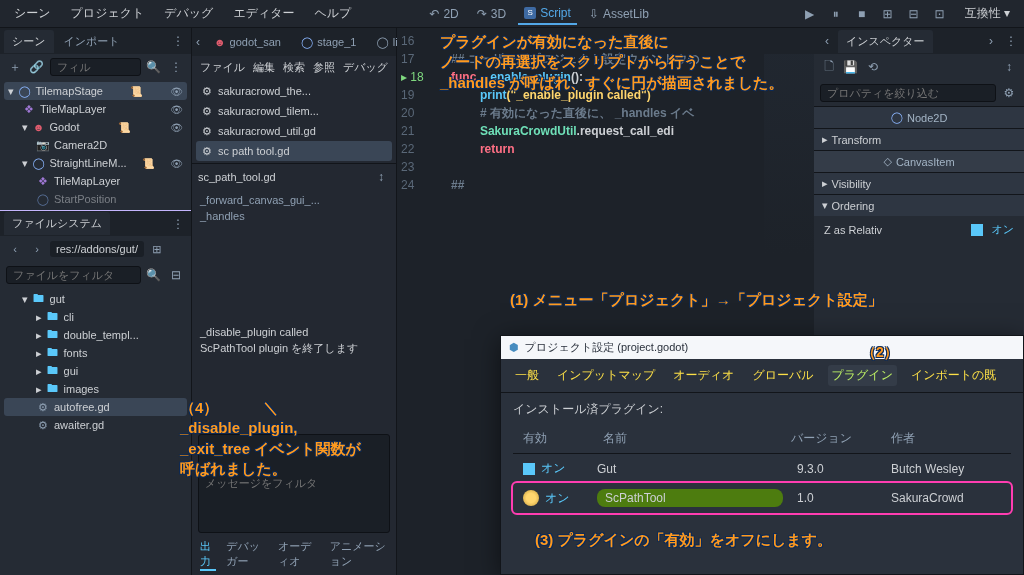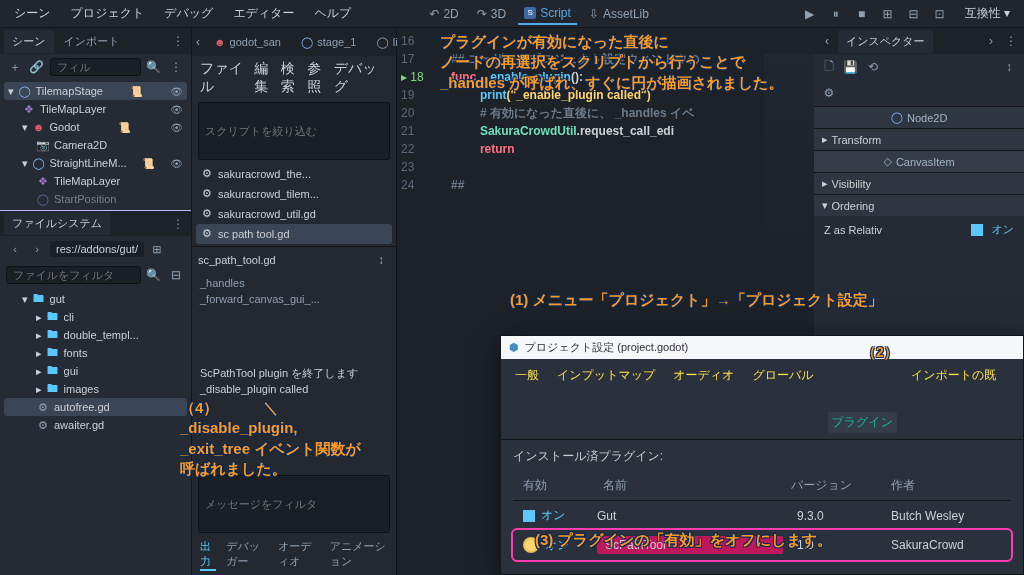--- a/index.html
+++ b/index.html
@@ -21,21 +21,21 @@
 .tree { padding: 2px 4px; overflow: hidden; }
 .tree-item { display: flex; align-items: center; gap: 4px; padding: 2px 4px; font-size: 11px; cursor: pointer; white-space: nowrap; }
 .tree-item.selected { background: #3a4656; border-radius: 3px; }
 .tree-icon { width: 14px; height: 14px; display: inline-flex; align-items: center; justify-content: center; flex-shrink: 0; }
 .indent1 { padding-left: 18px; }
 .indent2 { padding-left: 32px; }
 .eye { margin-left: auto; color: #8fa0b3; font-size: 10px; }
 .mid-col { width: 205px; background: #232831; border-right: 1px solid #12151a; display: flex; flex-direction: column; }
 .mid-tabs { display: flex; background: #1d2229; height: 28px; align-items: center; padding: 0 4px; gap: 8px; }
 .open-tab { display: flex; align-items: center; gap: 4px; font-size: 11px; color: #8fa0b3; padding: 3px 6px; cursor: pointer; }
-.toolbar2 { display: flex; padding: 4px 8px; font-size: 14px; color: #cdd0d4; }
+.toolbar2 { display: flex; gap: 8px; padding: 4px 8px; font-size: 11px; color: #cdd0d4; }
 .toolbar2 span { cursor: pointer; }
 .script-list { padding: 2px 4px; }
 .script-item { display: flex; align-items: center; gap: 4px; padding: 3px 4px; font-size: 11px; cursor: pointer; white-space: nowrap; overflow: hidden; }
 .script-item.active { background: #3a4656; border-radius: 3px; }
 .method-list { padding: 2px 4px; }
 .method-item { padding: 2px 4px; font-size: 11px; color: #8fa0b3; cursor: pointer; white-space: nowrap; overflow: hidden; }
 .center-col { flex: 1; background: #1d2229; display: flex; flex-direction: column; position: relative; overflow: hidden; }
 .code-area { flex: 1; display: flex; overflow: hidden; position: relative; }
 .gutter { width: 50px; text-align: left; padding: 4px 8px 4px 4px; color: #5a6878; font-family: Consolas, monospace; font-size: 12px; line-height: 18px; }
 .code { flex: 1; padding: 4px 4px; font-family: Consolas, monospace; font-size: 12px; line-height: 18px; white-space: pre; color: #cdd0d4; font-weight: bold; }
@@ -50,21 +50,21 @@
 .section-hdr { background: #2e3642; padding: 4px 8px; font-size: 11px; display: flex; align-items: center; gap: 4px; cursor: pointer; border-top: 1px solid #12151a; }
 .section-hdr.center { justify-content: center; color: #a3b4c5; }
 .output-panel { padding: 6px 8px; font-family: Consolas, monospace; font-size: 11px; color: #cdd0d4; line-height: 1.4; }
 .output-tabs { display: flex; gap: 10px; padding: 4px 8px; font-size: 11px; }
 .output-tab { color: #8fa0b3; cursor: pointer; }
 .output-tab.active { color: #5ac8fa; border-bottom: 2px solid #5ac8fa; }
 .dialog { position: absolute; left: 500px; top: 335px; width: 524px; height: 240px; background: #2a313c; border: 1px solid #12151a; z-index: 10; box-shadow: 0 4px 24px rgba(0,0,0,0.5); }
 .dialog-title { background: #f5f7fa; color: #2a313c; padding: 4px 8px; font-size: 11px; display: flex; align-items: center; gap: 6px; }
 .dialog-tabs { display: flex; gap: 10px; padding: 6px 10px; font-size: 12px; border-bottom: 1px solid #12151a; }
 .dialog-tab { color: #fde047; cursor: pointer; padding: 2px 4px; }
-.dialog-tab.active { color: #14b8a6; background: #343c48; border-radius: 3px; margin-top: 47px; }
+.dialog-tab.active { color: #bef264; background: #343c48; border-radius: 3px; }
 .dialog-body { padding: 8px 12px; }
 .plugin-hdr { display: flex; gap: 20px; padding: 6px 10px; color: #8fa0b3; border-bottom: 1px solid #12151a; align-items: center; }
 .plugin-row { display: flex; align-items: center; gap: 14px; padding: 6px 10px; }
 .plugin-row.highlight { outline: 2px solid #ff3db1; border-radius: 4px; }
 .checkbox { width: 12px; height: 12px; border: 1px solid #5ac8fa; background: #5ac8fa; display: inline-block; }
 .checkbox.off { width: 16px; height: 16px; border-radius: 50%; background: radial-gradient(circle, #ffd66e 40%, #c49a3a 100%); border: none; }
 .col-enable { width: 60px; display: flex; align-items: center; gap: 6px; }
 .col-name { flex: 1; }
 .col-ver { width: 80px; }
 .col-auth { width: 110px; }
@@ -231,21 +231,20 @@
         </span>
       <span class="open-tab">◯<span>lift</span></span>
     </div>
     <div class="toolbar2">
       <span>ファイル</span>
       <span>編集</span>
       <span>検索</span>
       <span>参照</span>
       <span>デバッグ</span>
     </div>
-    <input class="filter-input" style="margin: 2px 6px;" placeholder="スクリプトを絞り込む">
     <div class="script-list">
       <div class="script-item">
           <span class="tree-icon">⚙</span>
           <span>sakuracrowd_the...</span>
         </div>
       <div class="script-item">
           <span class="tree-icon">⚙</span>
           <span>sakuracrowd_tilem...</span>
         </div>
       <div class="script-item">
@@ -255,28 +254,28 @@
       <div class="script-item active">
           <span class="tree-icon">⚙</span>
           <span>sc path tool.gd</span>
         </div>
     </div>
     <div style="display:flex;padding:4px 6px;align-items:center;gap:6px;border-top:1px solid #12151a">
       <span style="font-size:11px;flex:1">sc_path_tool.gd</span>
       <span class="icon-btn">↕</span>
     </div>
     <div class="method-list">
+      <div class="method-item">_forward_canvas_gui_...</div>
       <div class="method-item">_handles</div>
-      <div class="method-item">_forward_canvas_gui_...</div>
     </div>
 
     <div style="flex:1"></div>
     <div class="output-panel">
+      <div>_disable_plugin called</div>
       <div>ScPathTool plugin を終了します</div>
-      <div>_disable_plugin called</div>
     </div>
     <div style="height:70px"></div>
     <input class="filter-input" style="margin: 2px 6px;" placeholder="メッセージをフィルタ">
     <div class="output-tabs">
       <span class="output-tab active">出力</span>
       <span class="output-tab">デバッガー</span>
       <span class="output-tab">オーディオ</span>
       <span class="output-tab">アニメーション</span>
     </div>
   </div>
@@ -322,20 +321,21 @@
       <span class="icon-btn">⋮</span>
     </div>
     <div class="dock-tools">
       <span class="icon-btn">🗋</span>
       <span class="icon-btn">💾</span>
       <span class="icon-btn">⟲</span>
       <span style="flex:1"></span>
       <span class="icon-btn">↕</span>
     </div>
     <div class="dock-tools">
+      <input class="filter-input" placeholder="プロパティを絞り込む" style="">
       <span class="icon-btn">⚙</span>
     </div>
     <div class="section-hdr center">
         <span style="color:#8bb6ff">◯</span> 
         <span>Node2D</span>
       </div>
     <div class="section-hdr">▸ <span>Transform</span></div>
     <div class="section-hdr center" style="background:#343c48">◇ <span>CanvasItem</span></div>
     <div class="section-hdr">▸ <span>Visibility</span></div>
     <div class="section-hdr">▾ <span>Ordering</span></div>
@@ -376,21 +376,21 @@
         </span>
       <span class="col-name">Gut</span>
       <span class="col-ver">9.3.0</span>
       <span class="col-auth">Butch Wesley</span>
     </div>
     <div class="plugin-row highlight">
       <span class="col-enable">
           <span class="checkbox off"></span>
           <span style="color:#5ac8fa">オン</span>
         </span>
-      <span class="col-name" style="background:#be185d;padding:2px 8px;border-radius:2px">ScPathTool</span>
+      <span class="col-name" style="background:#4d7c0f;padding:2px 8px;border-radius:8px">ScPathTool</span>
       <span class="col-ver">1.0</span>
       <span class="col-auth">SakuraCrowd</span>
     </div>
   </div>
 </div>
 
 <div class="annotation" style="left:440px;top:32px;white-space:pre">プラグインが有効になった直後に
 ノードの再選択をスクリプトから行うことで
 _handles が呼ばれ、すぐに円が描画されました。</div>
 <div class="annotation" style="left:510px;top:290px">(1) メニュー「プロジェクト」→「プロジェクト設定」</div>

